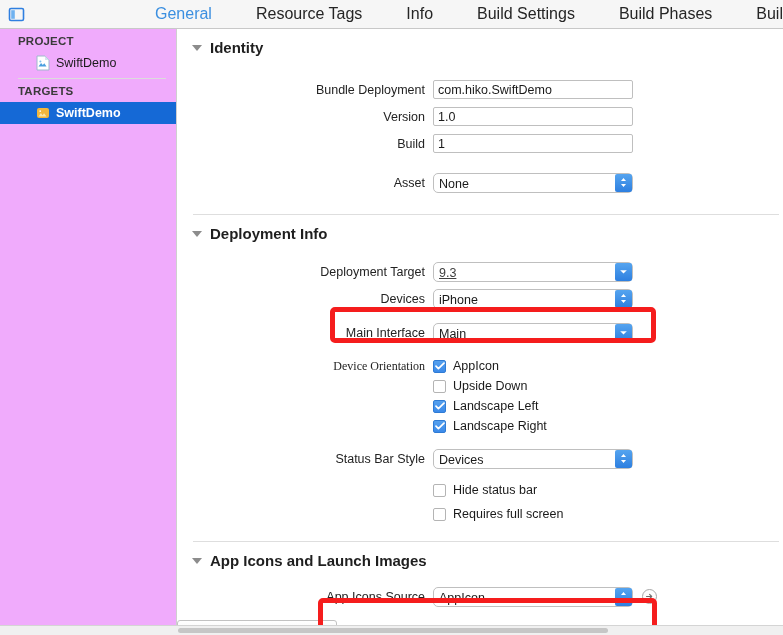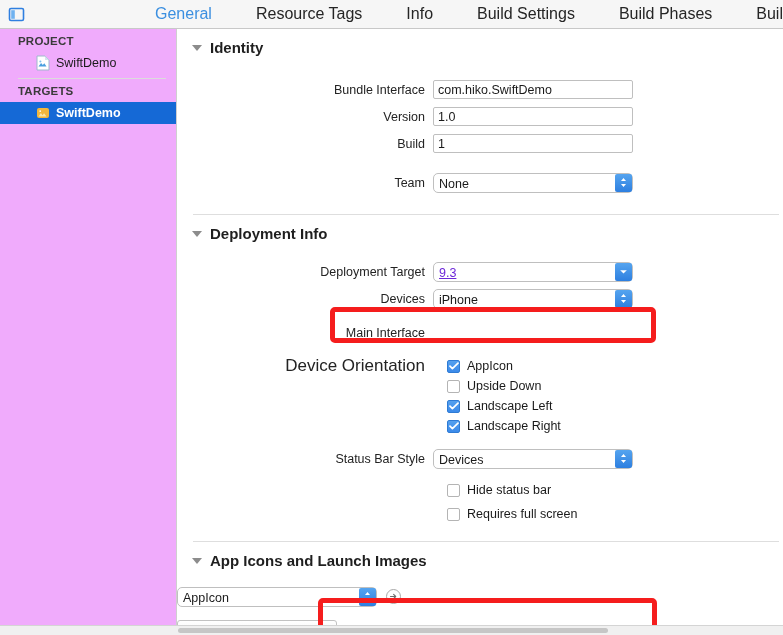--- a/index.html
+++ b/index.html
@@ -167,21 +167,21 @@
     background: #fff;
     font-size: 12.5px;
     color: #1a1a1a;
     line-height: 20px;
     padding: 0 22px 0 5px;
     box-sizing: border-box;
     white-space: nowrap;
     overflow: hidden;
     position: relative;
   }
-  .combo.dim { color: #6d28d9; text-decoration: underline; }
+  .combo.dim { color: #404040; text-decoration: underline; }
   .arrowbtn {
     position: absolute;
     right: 1px; top: 1px;
     width: 17px; height: 18px;
     border-radius: 2px;
     background: linear-gradient(#55a4ef, #2d7fe0);
     display: flex; align-items: center; justify-content: center;
   }
   .arrowbtn svg { display: block; }
 
@@ -212,24 +212,25 @@
 
   
   .cbrow {
     display: flex;
     align-items: center;
     height: 20px;
   }
   .cbrow .lbl {
     width: 248px;
     text-align: right;
-    padding-right: 22px;
-    font-size: 17px;
+    padding-right: 8px;
+    font-size: 12px;
     color: #232323;
     flex: 0 0 auto;
+    font-family: Liberation Serif, serif;
   }
   .cb {
     width: 13px; height: 13px;
     border-radius: 2px;
     border: 1px solid #b4b4b4;
     background: #fff;
     box-sizing: border-box;
     flex: 0 0 auto;
     display: flex; align-items: center; justify-content: center;
   }
@@ -323,21 +324,21 @@
 
   <div class="section">
     <div class="sec-head">
       <span class="tri"></span>
       <span class="sec-title">Identity</span>
     </div>
 
     <div style="height:14px"></div>
 
     <div class="row">
-      <div class="lbl">Bundle Interface</div>
+      <div class="lbl">Bundle Deployment</div>
       <div class="field-wrap">
         <div class="txt">com.hiko.SwiftDemo</div>
       </div>
     </div>
 
     <div class="row">
       <div class="lbl">Version</div>
       <div class="field-wrap">
         <div class="txt">1.0</div>
       </div>
@@ -346,21 +347,21 @@
     <div class="row">
       <div class="lbl">Build</div>
       <div class="field-wrap">
         <div class="txt">1</div>
       </div>
     </div>
 
     <div style="height:12px"></div>
 
     <div class="row">
-      <div class="lbl">Team</div>
+      <div class="lbl">Asset</div>
       <div class="field-wrap">
         <div class="combo">None</div>
         <div class="arrowbtn">
           <svg width="9" height="13" viewBox="0 0 9 13">
             <path d="M4.5 2L7 5H2z" fill="#fff"></path>
             <path d="M4.5 11L2 8h5z" fill="#fff"></path>
           </svg>
         </div>
       </div>
     </div>
@@ -399,20 +400,28 @@
             <path d="M4.5 11L2 8h5z" fill="#fff"></path>
           </svg>
         </div>
       </div>
     </div>
 
     <div style="height:7px"></div>
 
     <div class="row">
       <div class="lbl">Main Interface</div>
+      <div class="field-wrap">
+        <div class="combo">Main</div>
+        <div class="arrowbtn">
+          <svg width="9" height="7" viewBox="0 0 9 7">
+              <path d="M1.2 2.2h6.6L4.5 5.6z" fill="#fff"></path>
+            </svg>
+        </div>
+      </div>
     </div>
 
     <div style="height:10px"></div>
 
     <div class="cbrow">
       <div class="lbl">Device Orientation</div>
       <div class="cb on">
         <svg width="10" height="8" viewBox="0 0 10 8">
             <path d="M1 4.2l2.4 2.4L9 1.2" fill="none" stroke="#fff" stroke-width="1.7" stroke-linecap="round" stroke-linejoin="round"></path>
           </svg>
@@ -483,20 +492,21 @@
   <div class="section">
     <div class="sec-rule"></div>
     <div class="sec-head">
       <span class="tri"></span>
       <span class="sec-title">App Icons and Launch Images</span>
     </div>
 
     <div style="height:8px"></div>
 
     <div class="row">
+      <div class="lbl">App Icons Source</div>
       <div class="field-wrap">
         <div class="combo">AppIcon</div>
         <div class="arrowbtn">
           <svg width="9" height="13" viewBox="0 0 9 13">
             <path d="M4.5 2L7 5H2z" fill="#fff"></path>
             <path d="M4.5 11L2 8h5z" fill="#fff"></path>
           </svg>
         </div>
       </div>
       <div class="circbtn">

